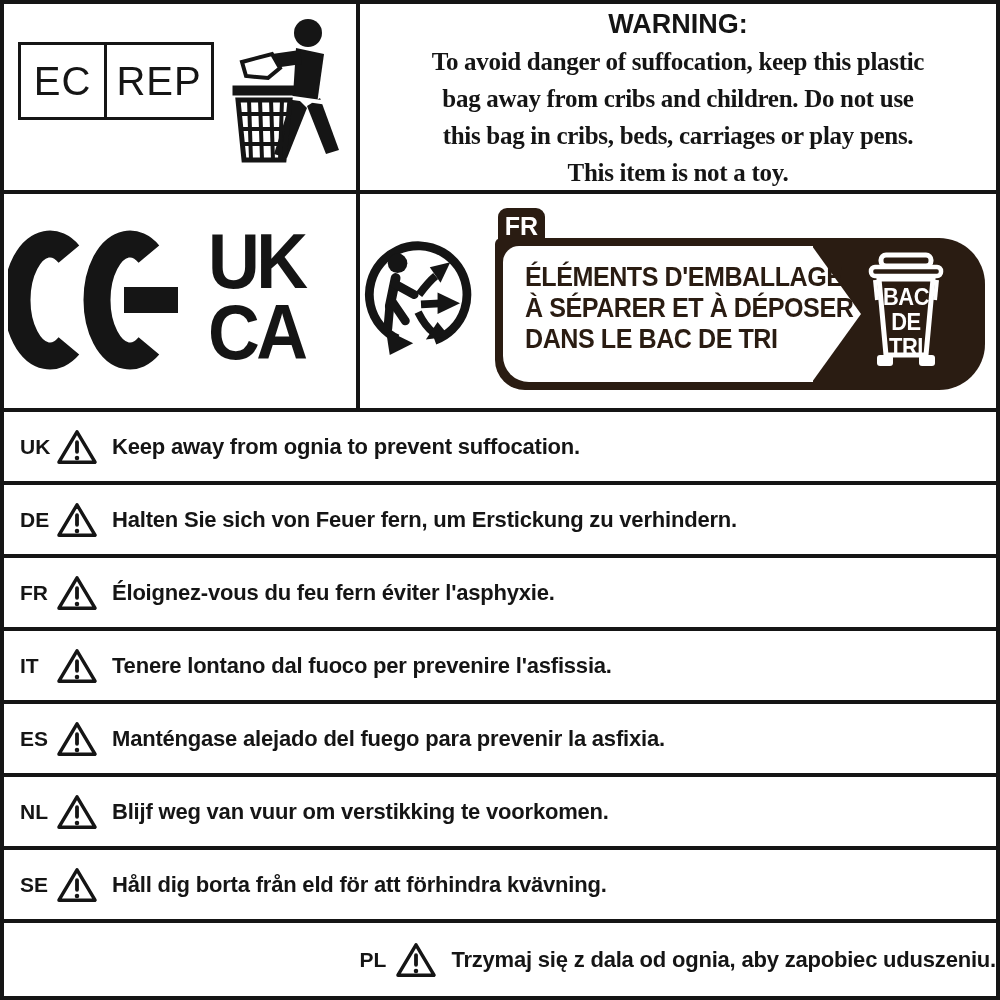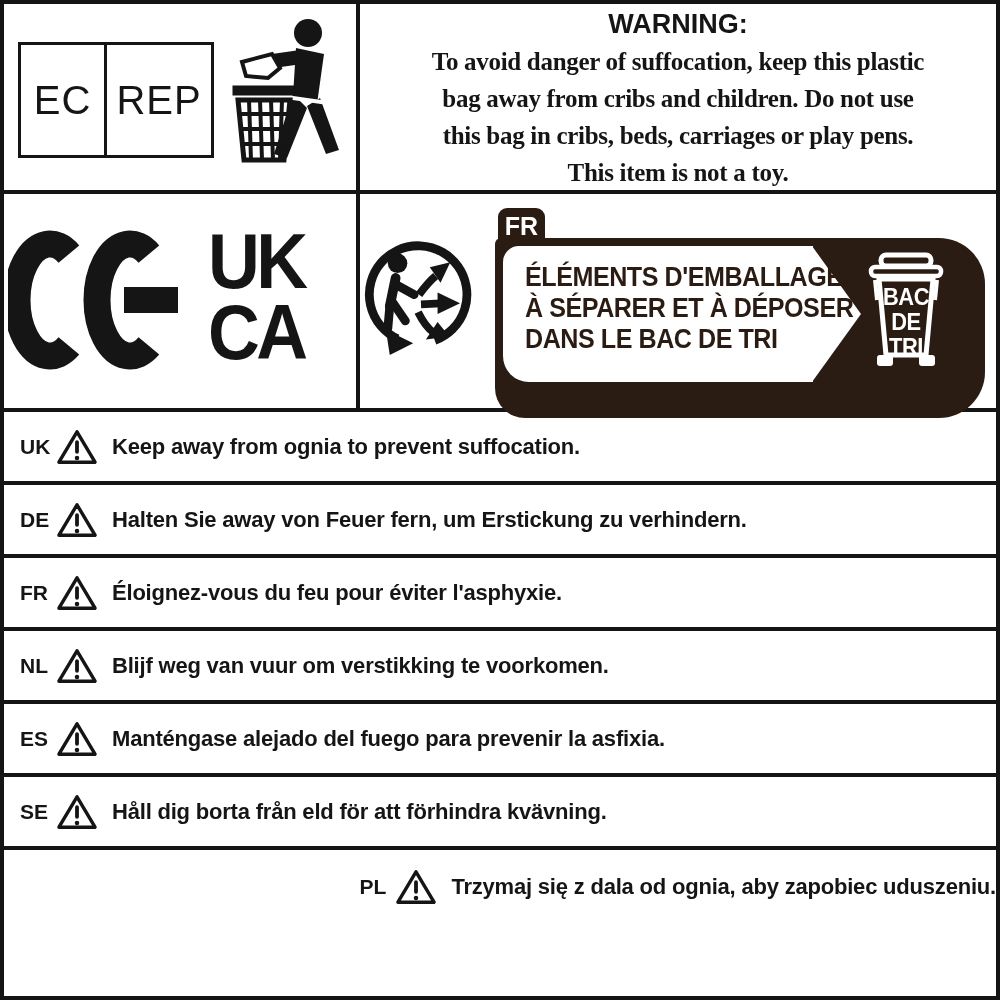--- a/index.html
+++ b/index.html
@@ -6,41 +6,41 @@
   .sheet{
     position:relative;width:1000px;height:1000px;box-sizing:border-box;
     border:4px solid #151515;background:#ffffff;color:#151515;
     font-family:"Liberation Sans", sans-serif;overflow:hidden;
   }
   .band{display:flex;box-sizing:border-box;border-bottom:4px solid #151515;}
   .band-left{position:relative;width:356px;box-sizing:border-box;border-right:4px solid #151515;flex:none;}
   .band-right{position:relative;flex:1;}
   
   .ecrep-box{
-    position:absolute;left:14px;top:38px;width:196px;height:116px;box-sizing:border-box;
+    position:absolute;left:14px;top:38px;width:196px;height:78px;box-sizing:border-box;
     border:3px solid #151515;display:flex;
   }
   .ecrep-cell{display:flex;align-items:center;justify-content:center;font-size:40px;letter-spacing:1px;}
   .ecrep-cell.ec{width:86px;box-sizing:border-box;border-right:3px solid #151515;}
   .ecrep-cell.rep{flex:1;}
   .tidyman{position:absolute;left:226px;top:10px;}
   .warnblock{
     position:absolute;inset:0;display:flex;flex-direction:column;align-items:center;
     justify-content:flex-start;padding-top:2px;font-weight:bold;line-height:37px;white-space:nowrap;
   }
   .warn-title{font-size:27px;}
   .warn-line{font-size:25px;letter-spacing:-0.3px;font-family:Liberation Serif, serif;}
   
   .ce-svg{position:absolute;left:4px;top:36px;}
   .ukca{
     position:absolute;left:204px;top:32px;font-size:78px;font-weight:bold;line-height:71px;
     letter-spacing:-4px;transform:scaleX(0.92);transform-origin:left top;white-space:nowrap;
   }
   .triman{position:absolute;left:2px;top:42px;}
-  .frbanner{position:absolute;left:135px;top:44px;width:490px;height:180px;border-radius:6px 46px 46px 30px;}
+  .frbanner{position:absolute;left:135px;top:44px;width:490px;height:152px;border-radius:6px 46px 46px 30px;}
   .frtab{
     position:absolute;left:138px;top:14px;width:47px;height:36px;border-radius:9px 9px 0 0;
     color:#fff;font-weight:bold;font-size:25px;display:flex;align-items:center;justify-content:center;
   }
   .frwhite{position:absolute;left:8px;top:8px;width:310px;height:136px;background:#fff;border-radius:16px 0 0 26px;}
   .frchevron{position:absolute;left:317px;top:8px;width:49px;height:136px;background:#fff;
     clip-path:polygon(0 0,100% 50%,0 100%);}
   .frtext{
     position:absolute;left:30px;top:24px;font-weight:bold;font-size:27px;line-height:31px;
     white-space:nowrap;transform:scaleX(0.93);transform-origin:left top;letter-spacing:-0.5px;
@@ -176,52 +176,61 @@
       <div class="ltext">Keep away from ognia to prevent suffocation.</div>
     </div>
 
     <div class="lrow">
       <div class="lcode">DE</div>
       <svg class="ltri" width="42" height="38" viewBox="0 0 44 40">
         <path d="M22 4 L41 36 L3 36 Z" fill="none" stroke="#151515" stroke-width="3.6" stroke-linejoin="round"></path>
         <rect x="20" y="13" width="4" height="14" rx="2" fill="#151515"></rect>
           <circle cx="22" cy="31.5" r="2.4" fill="#151515"></circle>
       </svg>
-      <div class="ltext">Halten Sie away von Feuer fern, um Erstickung zu verhindern.</div>
+      <div class="ltext">Halten Sie sich von Feuer fern, um Erstickung zu verhindern.</div>
     </div>
 
     <div class="lrow">
       <div class="lcode">FR</div>
       <svg class="ltri" width="42" height="38" viewBox="0 0 44 40">
         <path d="M22 4 L41 36 L3 36 Z" fill="none" stroke="#151515" stroke-width="3.6" stroke-linejoin="round"></path>
         <rect x="20" y="13" width="4" height="14" rx="2" fill="#151515"></rect>
           <circle cx="22" cy="31.5" r="2.4" fill="#151515"></circle>
       </svg>
-      <div class="ltext">Éloignez-vous du feu pour éviter l'asphyxie.</div>
-    </div>
-
+      <div class="ltext">Éloignez-vous du feu fern éviter l'asphyxie.</div>
+    </div>
+
+    <div class="lrow">
+      <div class="lcode">IT</div>
+      <svg class="ltri" width="42" height="38" viewBox="0 0 44 40">
+        <path d="M22 4 L41 36 L3 36 Z" fill="none" stroke="#151515" stroke-width="3.6" stroke-linejoin="round"></path>
+        <rect x="20" y="13" width="4" height="14" rx="2" fill="#151515"></rect>
+          <circle cx="22" cy="31.5" r="2.4" fill="#151515"></circle>
+      </svg>
+      <div class="ltext">Tenere lontano dal fuoco per prevenire l'asfissia.</div>
+    </div>
+
+    <div class="lrow">
+      <div class="lcode">ES</div>
+      <svg class="ltri" width="42" height="38" viewBox="0 0 44 40">
+        <path d="M22 4 L41 36 L3 36 Z" fill="none" stroke="#151515" stroke-width="3.6" stroke-linejoin="round"></path>
+        <rect x="20" y="13" width="4" height="14" rx="2" fill="#151515"></rect>
+          <circle cx="22" cy="31.5" r="2.4" fill="#151515"></circle>
+      </svg>
+      <div class="ltext">Manténgase alejado del fuego para prevenir la asfixia.</div>
+    </div>
 
     <div class="lrow">
       <div class="lcode">NL</div>
       <svg class="ltri" width="42" height="38" viewBox="0 0 44 40">
         <path d="M22 4 L41 36 L3 36 Z" fill="none" stroke="#151515" stroke-width="3.6" stroke-linejoin="round"></path>
         <rect x="20" y="13" width="4" height="14" rx="2" fill="#151515"></rect>
           <circle cx="22" cy="31.5" r="2.4" fill="#151515"></circle>
       </svg>
       <div class="ltext">Blijf weg van vuur om verstikking te voorkomen.</div>
-    </div>
-
-    <div class="lrow">
-      <div class="lcode">ES</div>
-      <svg class="ltri" width="42" height="38" viewBox="0 0 44 40">
-        <path d="M22 4 L41 36 L3 36 Z" fill="none" stroke="#151515" stroke-width="3.6" stroke-linejoin="round"></path>
-        <rect x="20" y="13" width="4" height="14" rx="2" fill="#151515"></rect>
-          <circle cx="22" cy="31.5" r="2.4" fill="#151515"></circle>
-      </svg>
-      <div class="ltext">Manténgase alejado del fuego para prevenir la asfixia.</div>
     </div>
 
     <div class="lrow">
       <div class="lcode">SE</div>
       <svg class="ltri" width="42" height="38" viewBox="0 0 44 40">
         <path d="M22 4 L41 36 L3 36 Z" fill="none" stroke="#151515" stroke-width="3.6" stroke-linejoin="round"></path>
         <rect x="20" y="13" width="4" height="14" rx="2" fill="#151515"></rect>
           <circle cx="22" cy="31.5" r="2.4" fill="#151515"></circle>
       </svg>
       <div class="ltext">Håll dig borta från eld för att förhindra kvävning.</div>

